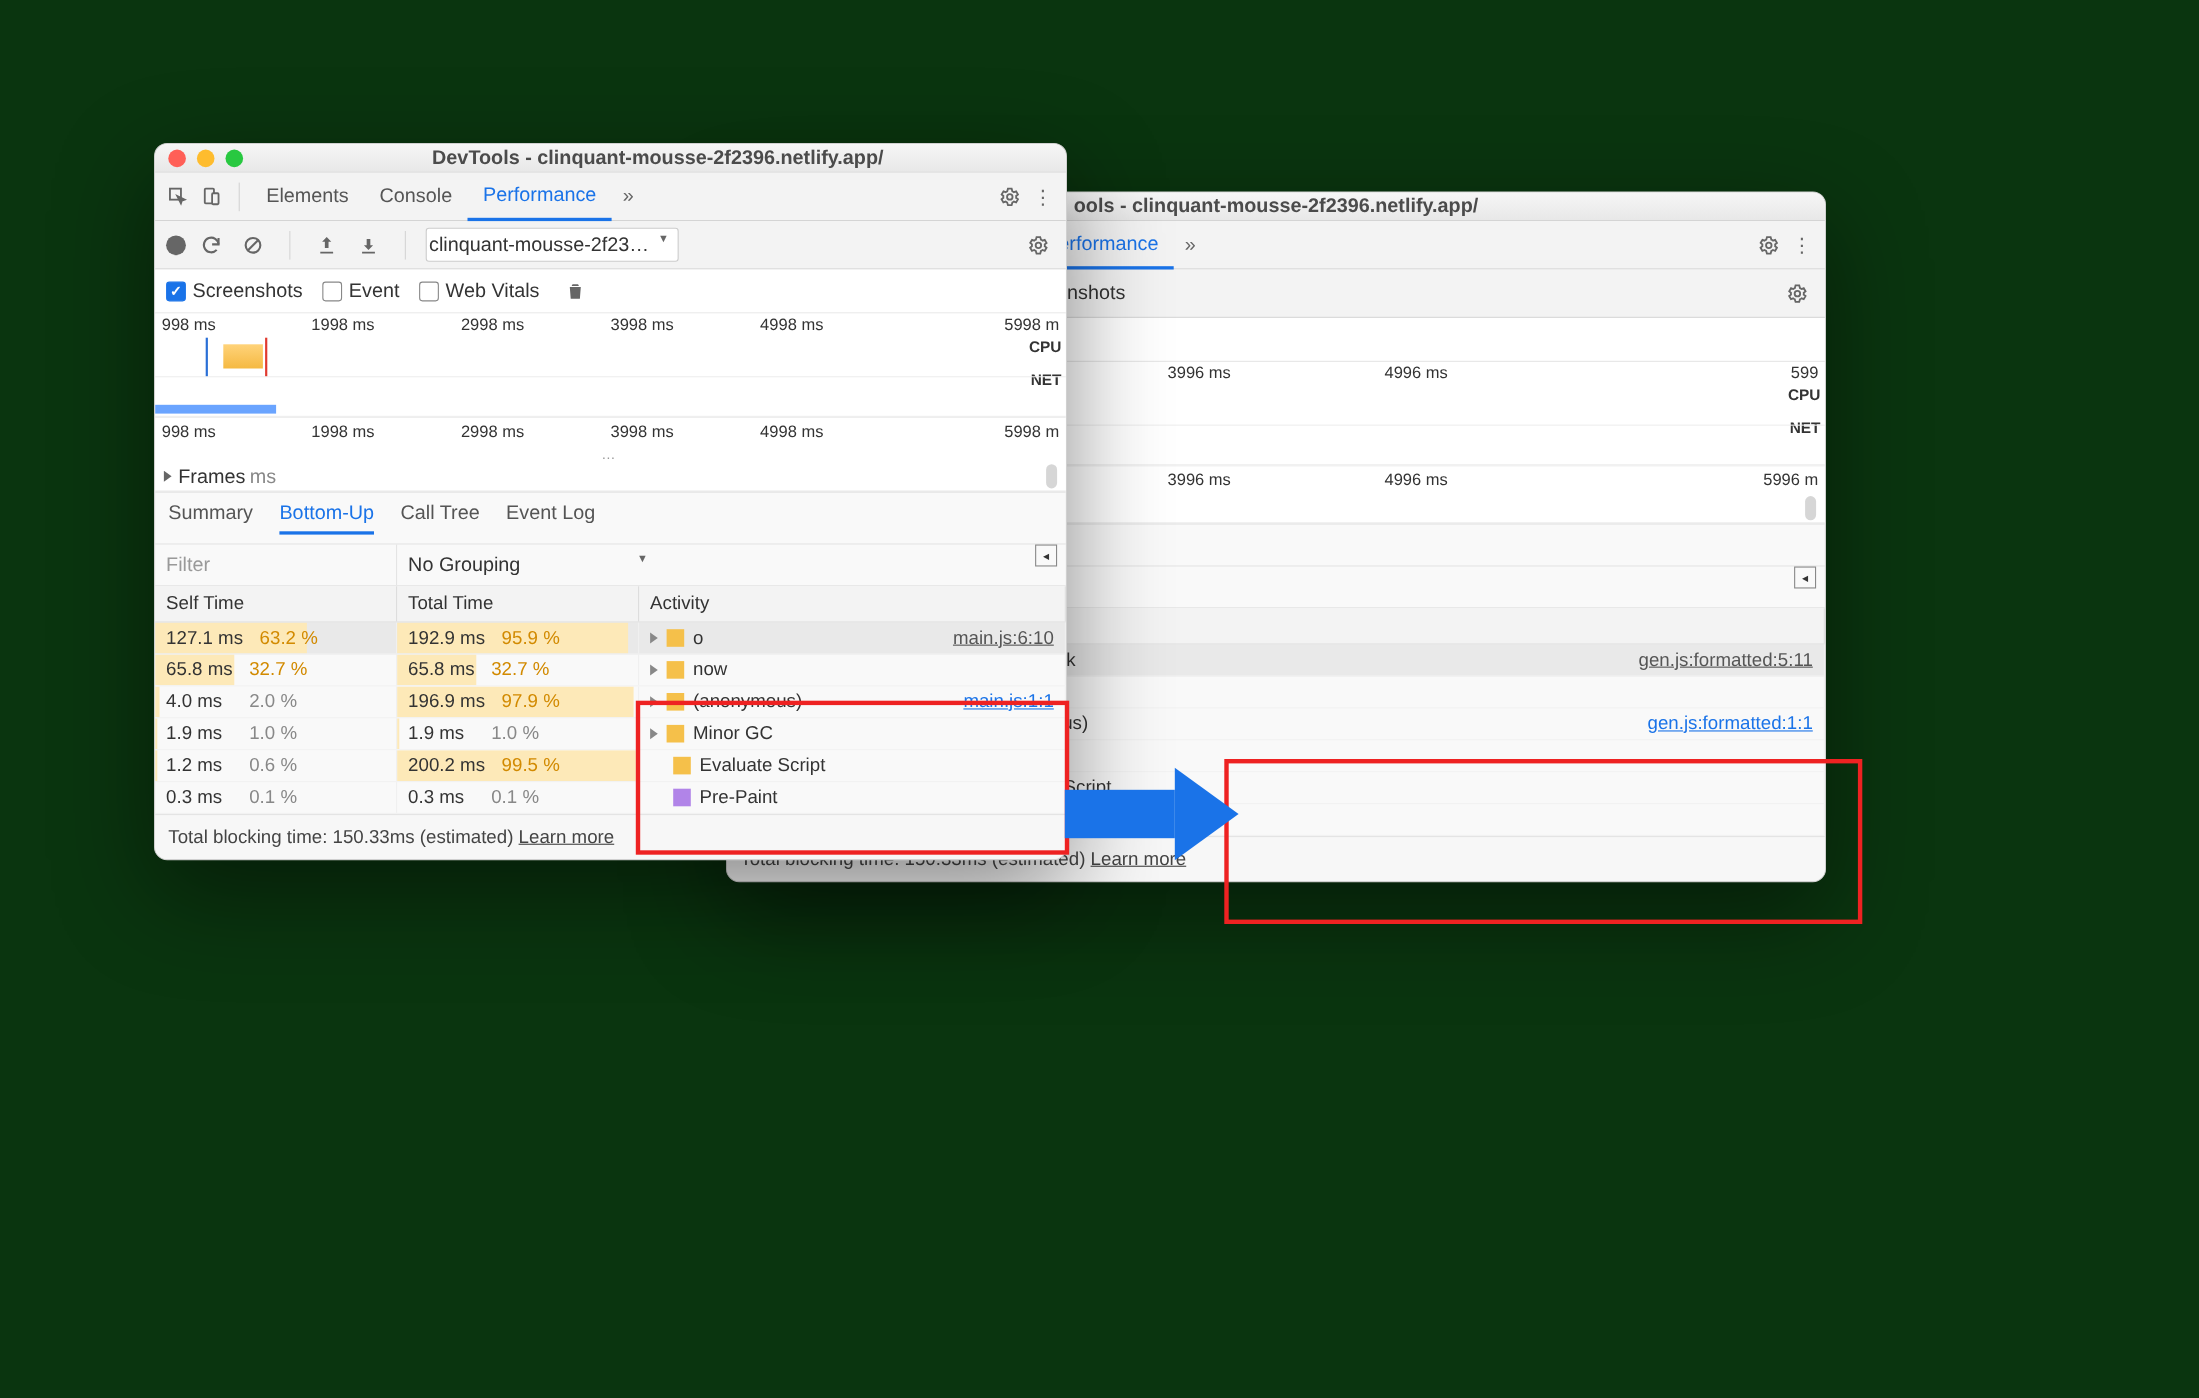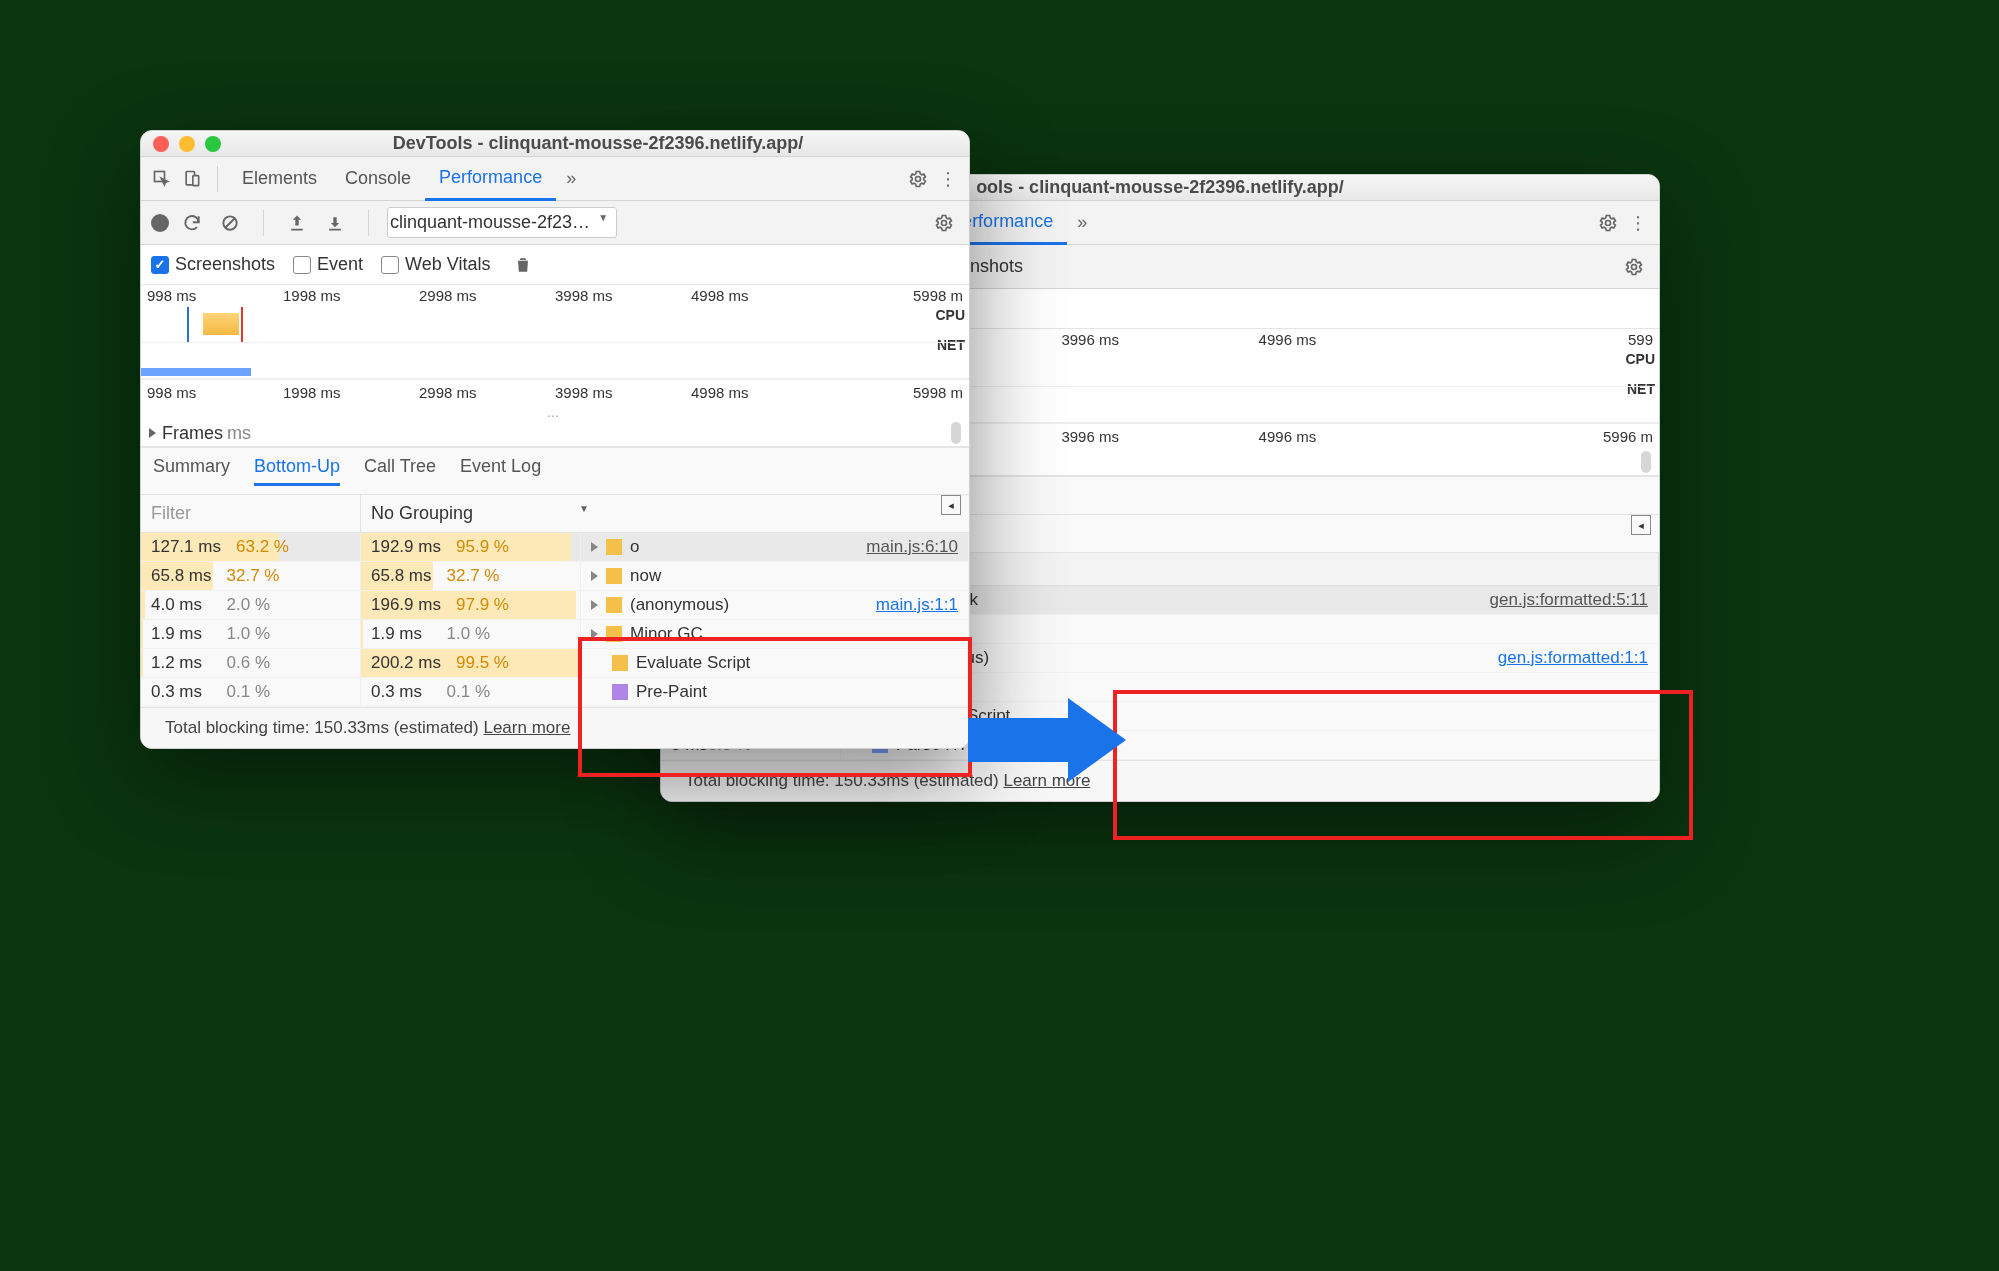--- a/index.html
+++ b/index.html
@@ -91,21 +91,21 @@
   .pct.hot{color:#d28a00;}
   .bar{position:absolute;left:0;top:0;bottom:0;background:#fde9b8;z-index:0;}
   .activity{display:flex;align-items:center;gap:8px;}
   .tri2{width:0;height:0;border-top:5px solid transparent;border-bottom:5px solid transparent;border-left:7px solid #888;}
   .chip{width:16px;height:16px;background:#f5c04a;}
   .chip.purple{background:#b184e8;}
   .chip.blue{background:#7aa5ff;}
   .link{color:#1a73e8;text-decoration:underline;cursor:pointer;margin-left:auto;}
   .link.gray{color:#555;}
 
-  .footer{padding:10px 24px;font-size:17px;background:#f7f7f7;color:#444;border-top:1px solid #e4e4e4;}
+  .footer{padding:10px 12px;font-size:17px;background:#f7f7f7;color:#444;border-top:1px solid #e4e4e4;}
   .footer .lm{text-decoration:underline;cursor:pointer;}
 
   
   .hl{position:absolute;border:4px solid #e22;pointer-events:none;z-index:5;}
   .hl.front{left:578px; top:637px; width:394px; height:140px;}
   .hl.back{left:1113px; top:690px; width:580px; height:150px;}
 
   
   .arrow{position:absolute;left:968px;top:718px;z-index:6;}
   .arrow-body{width:100px;height:44px;background:#1a73e8;}
@@ -407,20 +407,25 @@
     <span class="subtab">Summary</span>
     <span class="subtab active">Bottom-Up</span>
     <span class="subtab">Call Tree</span>
     <span class="subtab">Event Log</span>
   </div>
   <div class="filterrow">
     <span class="filterin">Filter</span>
     <span class="grouping">No Grouping</span>
     <span class="boxiconR">◂</span>
   </div>
+  <div class="tablehead">
+    <div class="col-a">Self Time</div>
+    <div class="col-b">Total Time</div>
+    <div class="col-c">Activity</div>
+  </div>
   <div id="front-rows">
       <div class="trow sel">
         <div class="cell col-a">
           <div class="bar" style="width:63%"></div>
           <div class="cell-inner">
             <span>127.1 ms</span>
             <span class="pct hot">63.2 %</span>
           </div>
         </div>
         <div class="cell col-b">

